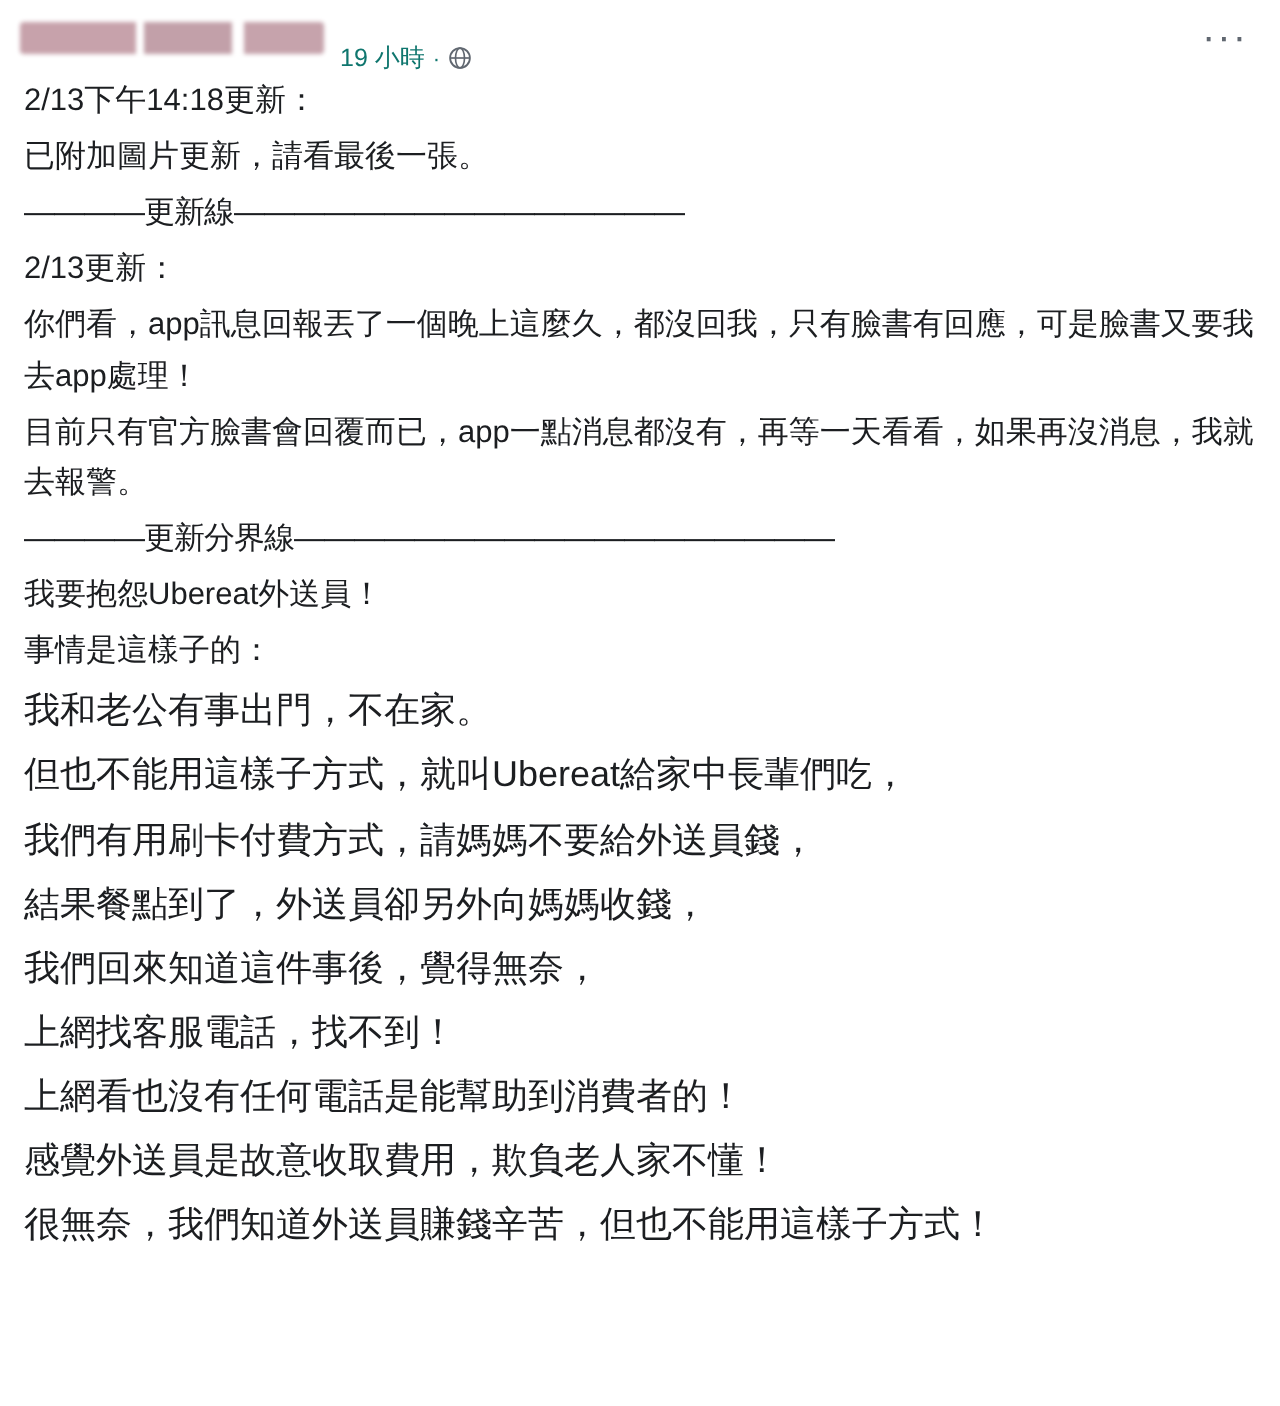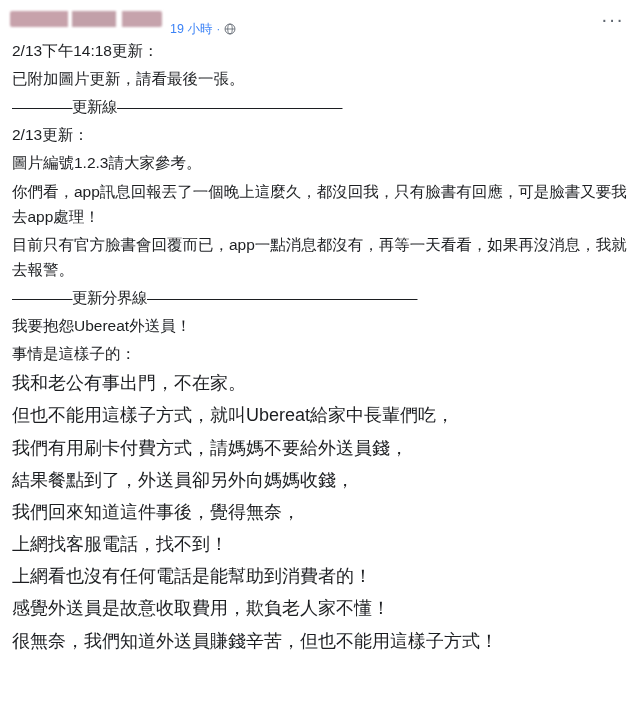--- a/index.html
+++ b/index.html
@@ -40,21 +40,21 @@
     position: relative;
     width: 152px;
     height: 16px;
     display: inline-block;
     background: linear-gradient(90deg,#c7a2ab 0 58px,#ffffff 58px 62px,#c2a0a9 62px 106px,#ffffff 106px 112px,#c6a3ac 112px 152px);
     filter: blur(1.1px);
     border-radius: 2px;
   }
   .meta {
     font-size: 12.5px;
-    color: #3b82f6;
+    color: #0f766e;
     margin-left: 8px;
     white-space: nowrap;
     margin-top: 20px;
   }
   .meta .dot {
     margin: 0 4px;
     font-size: 11px;
   }
   .globe {
     display: inline-block;
@@ -105,21 +105,20 @@
       </span>
     </div>
     <div class="menu-dots">···</div>
   </div>
 
   <div class="post-body">
     <p>2/13下午14:18更新：</p>
     <p>已附加圖片更新，請看最後一張。</p>
     <p class="sep">————更新線———————————————</p>
     <p>2/13更新：</p>
-    <p>圖片編號1.2.3請大家參考。</p>
     <p>你們看，app訊息回報丟了一個晚上這麼久，都沒回我，只有臉書有回應，可是臉書又要我去app處理！</p>
     <p>目前只有官方臉書會回覆而已，app一點消息都沒有，再等一天看看，如果再沒消息，我就去報警。</p>
     <p class="sep">————更新分界線——————————————————</p>
     <p>我要抱怨Ubereat外送員！</p>
     <p>事情是這樣子的：</p>
     <p class="smaller">我和老公有事出門，不在家。</p>
     <p class="smaller">但也不能用這樣子方式，就叫Ubereat給家中長輩們吃，</p>
     <p class="smaller">我們有用刷卡付費方式，請媽媽不要給外送員錢，</p>
     <p class="smaller">結果餐點到了，外送員卻另外向媽媽收錢，</p>
     <p class="smaller">我們回來知道這件事後，覺得無奈，</p>

